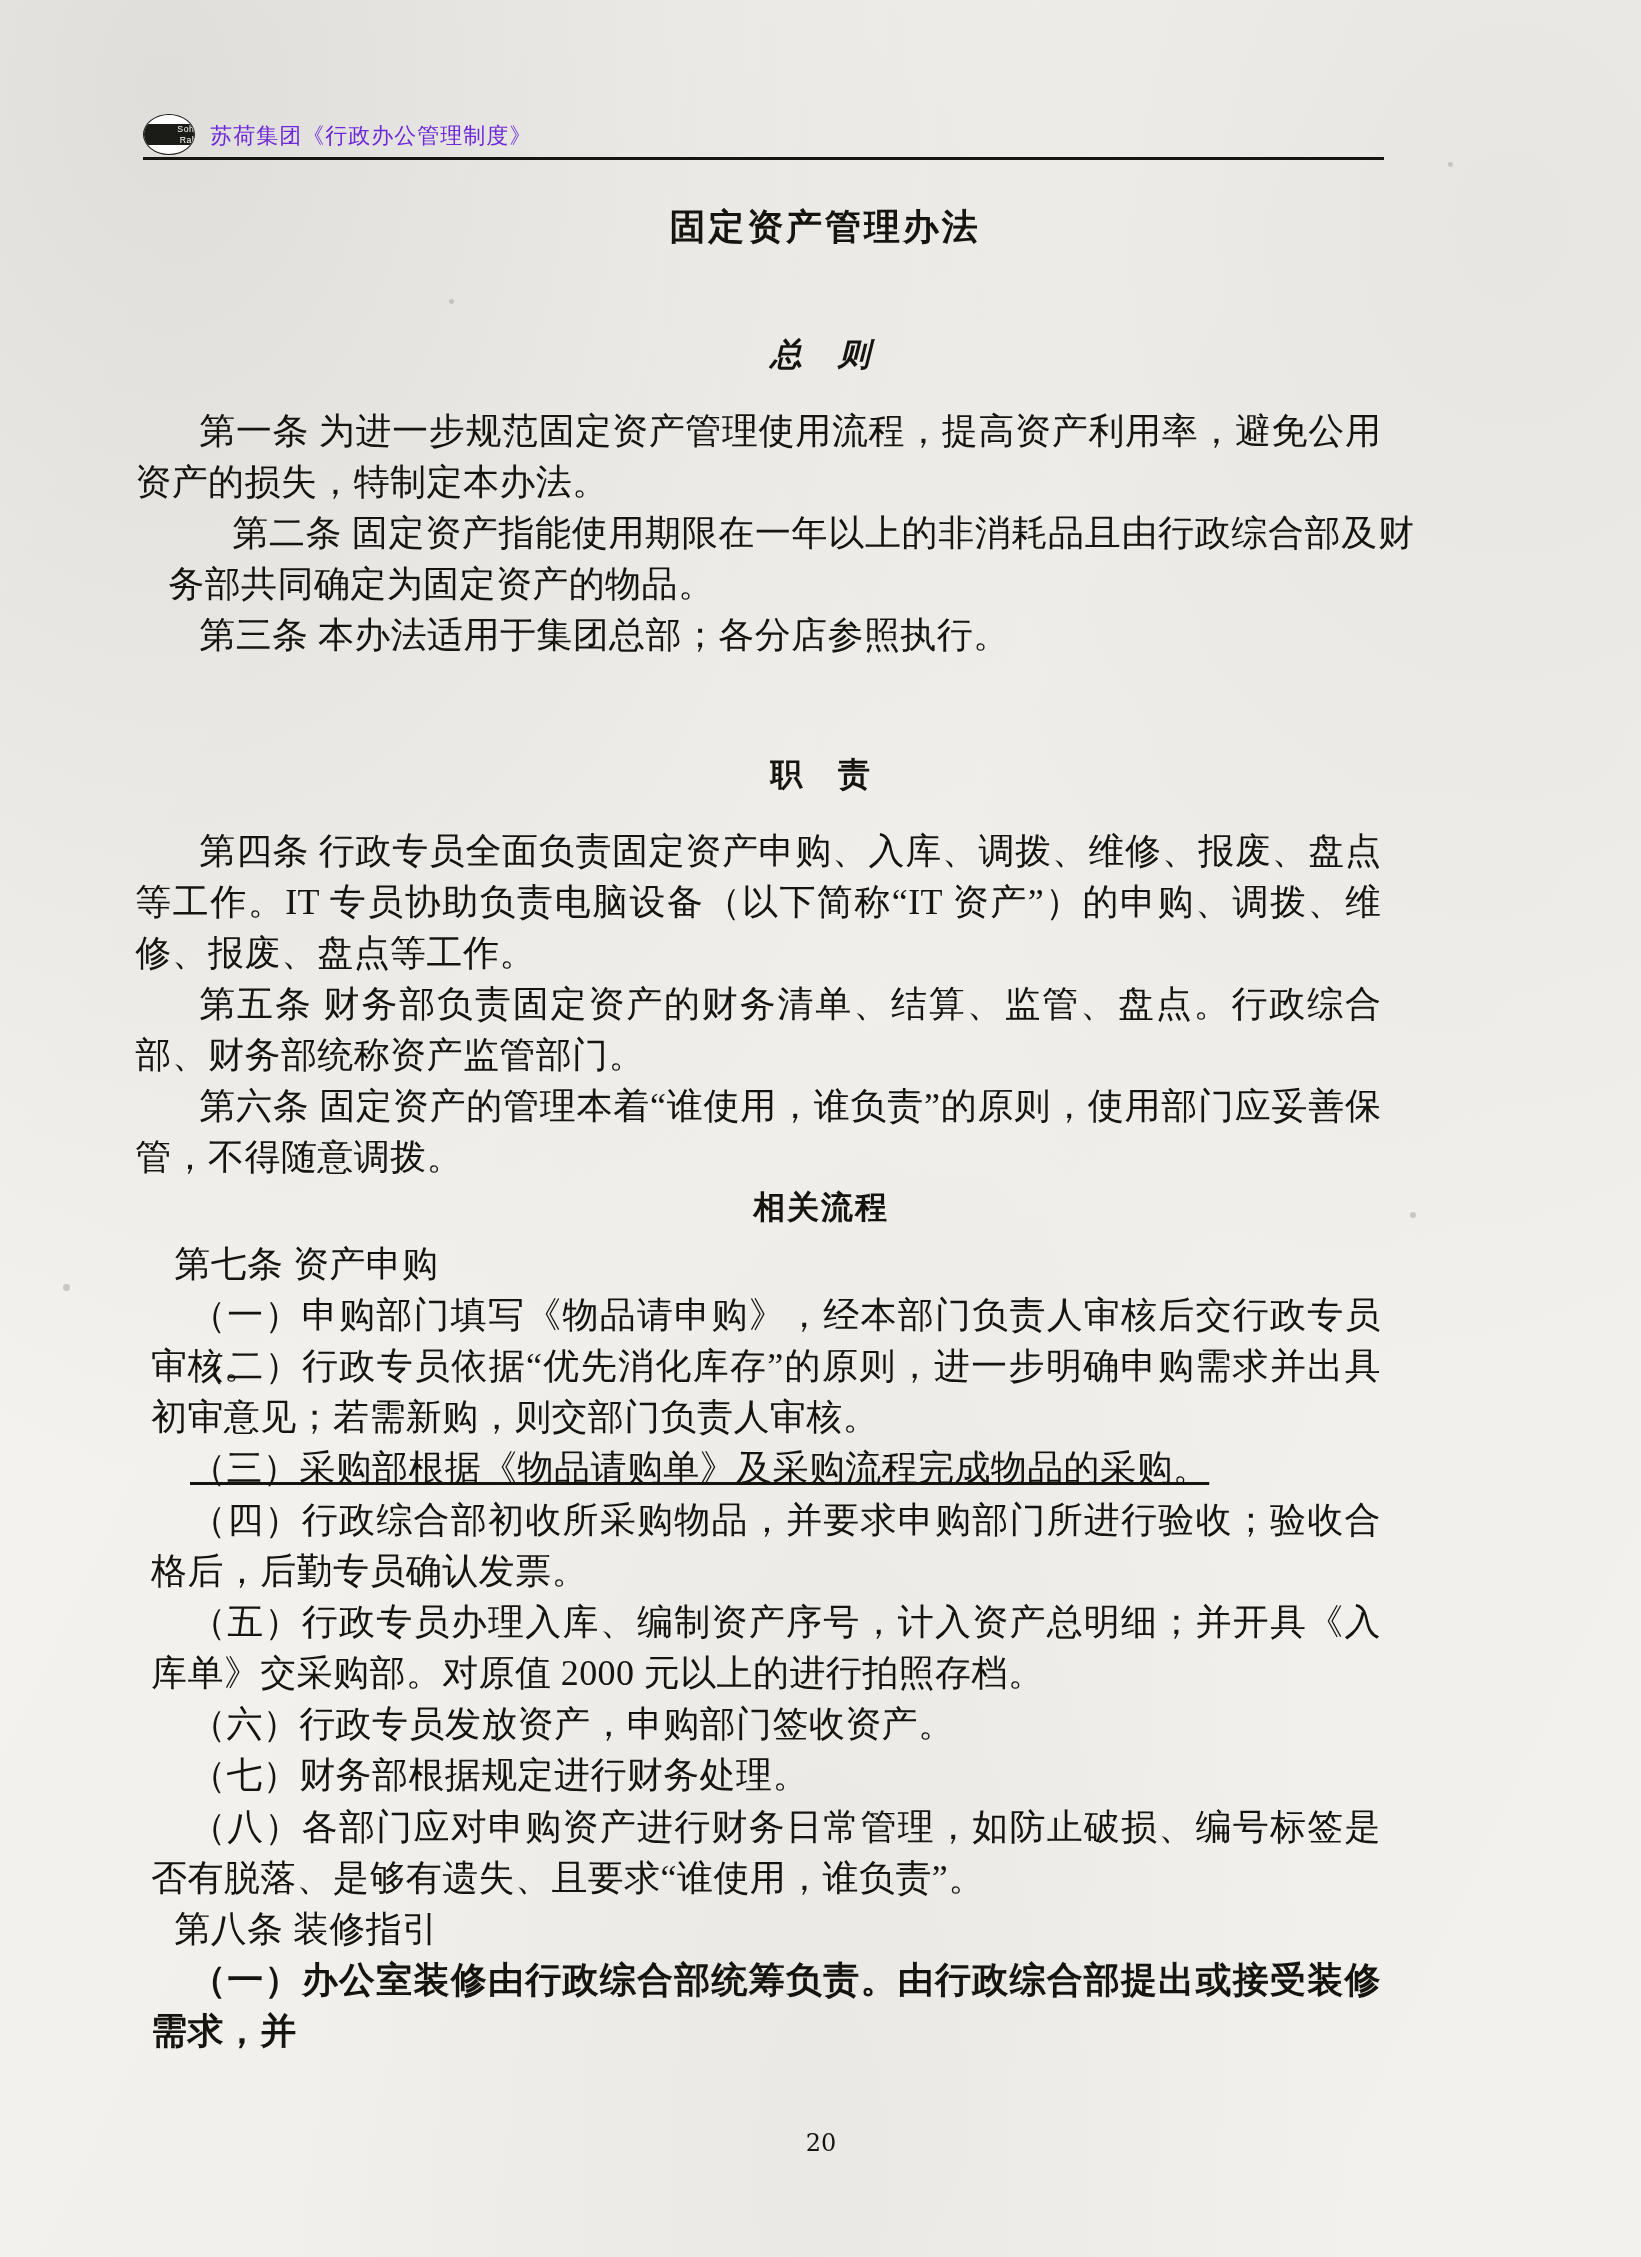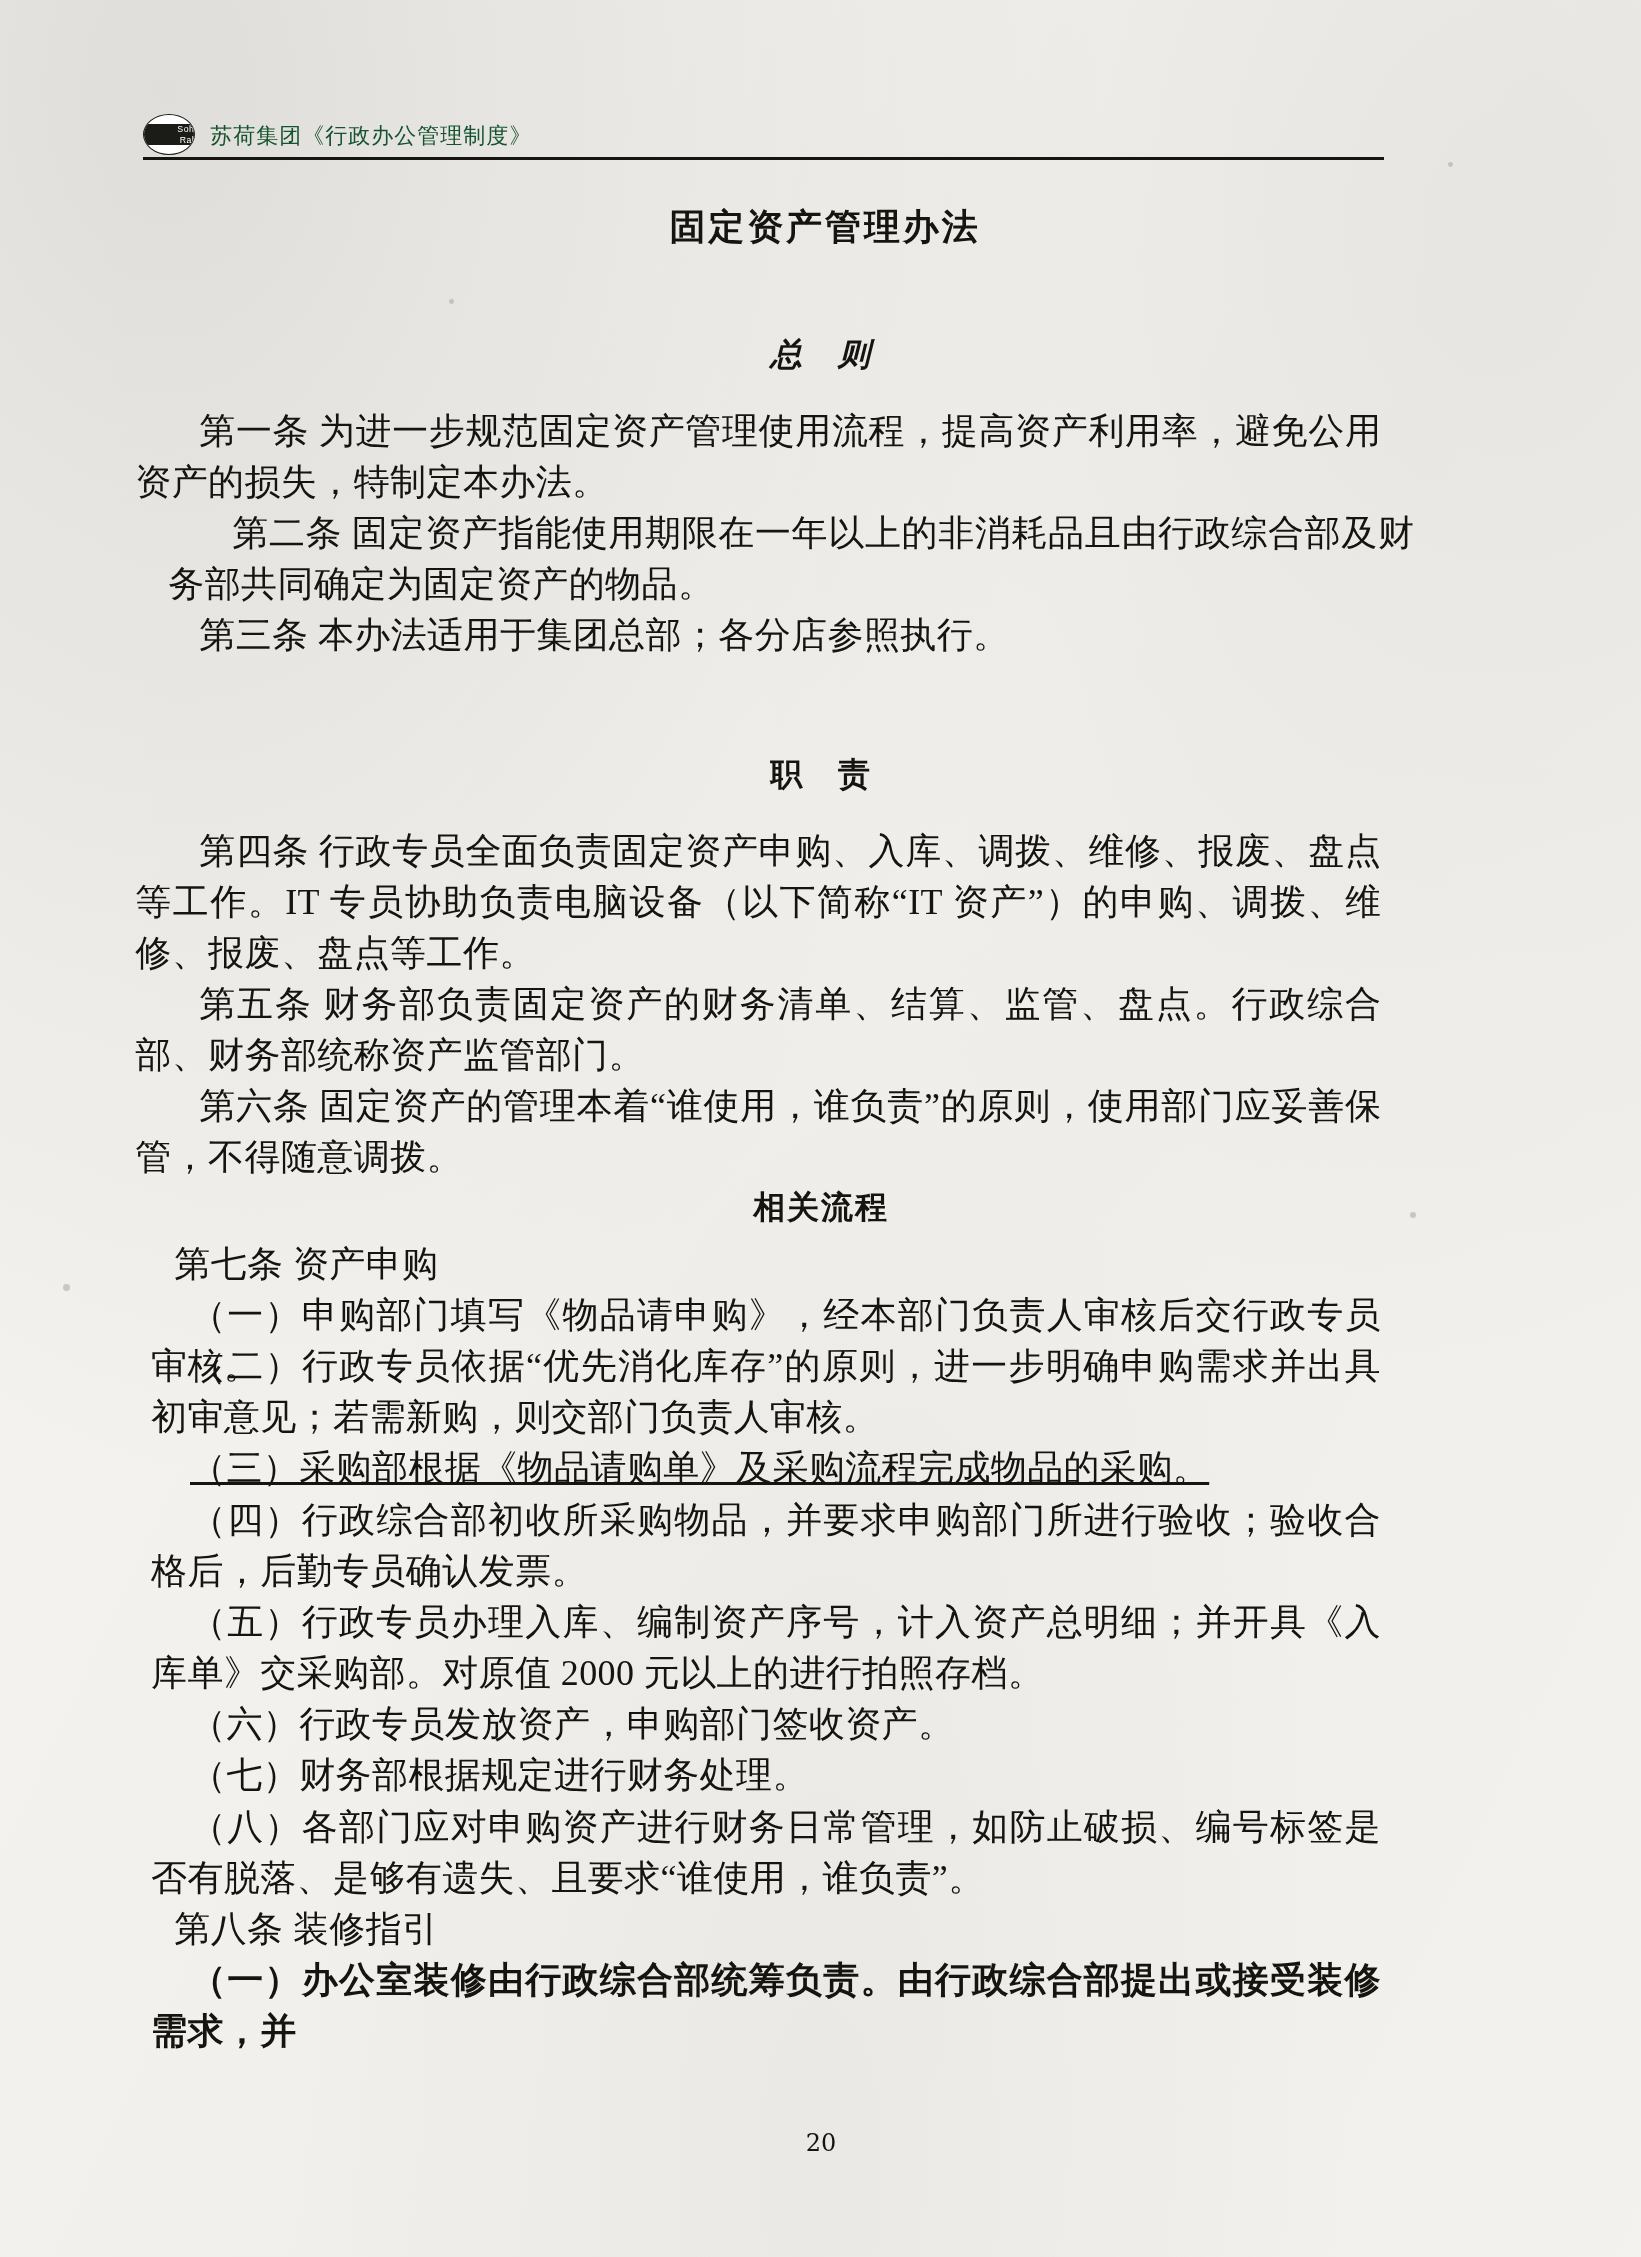--- a/index.html
+++ b/index.html
@@ -69,21 +69,21 @@
     letter-spacing: 0.5px;
     padding-left: 39px;
   }
   .header-text {
     position: absolute;
     left: 75px;
     top: 6.8px;
     font-size: 22px;
     letter-spacing: 1px;
     font-family: "DejaVu Serif", serif;
-    color: #14532d;
+    color: #6d28d9;
   }
   .header-rule {
     position: absolute;
     left: 7.7px;
     top: 43px;
     width: 1241px;
     height: 2.9px;
     background: #17150f;
   }
 

